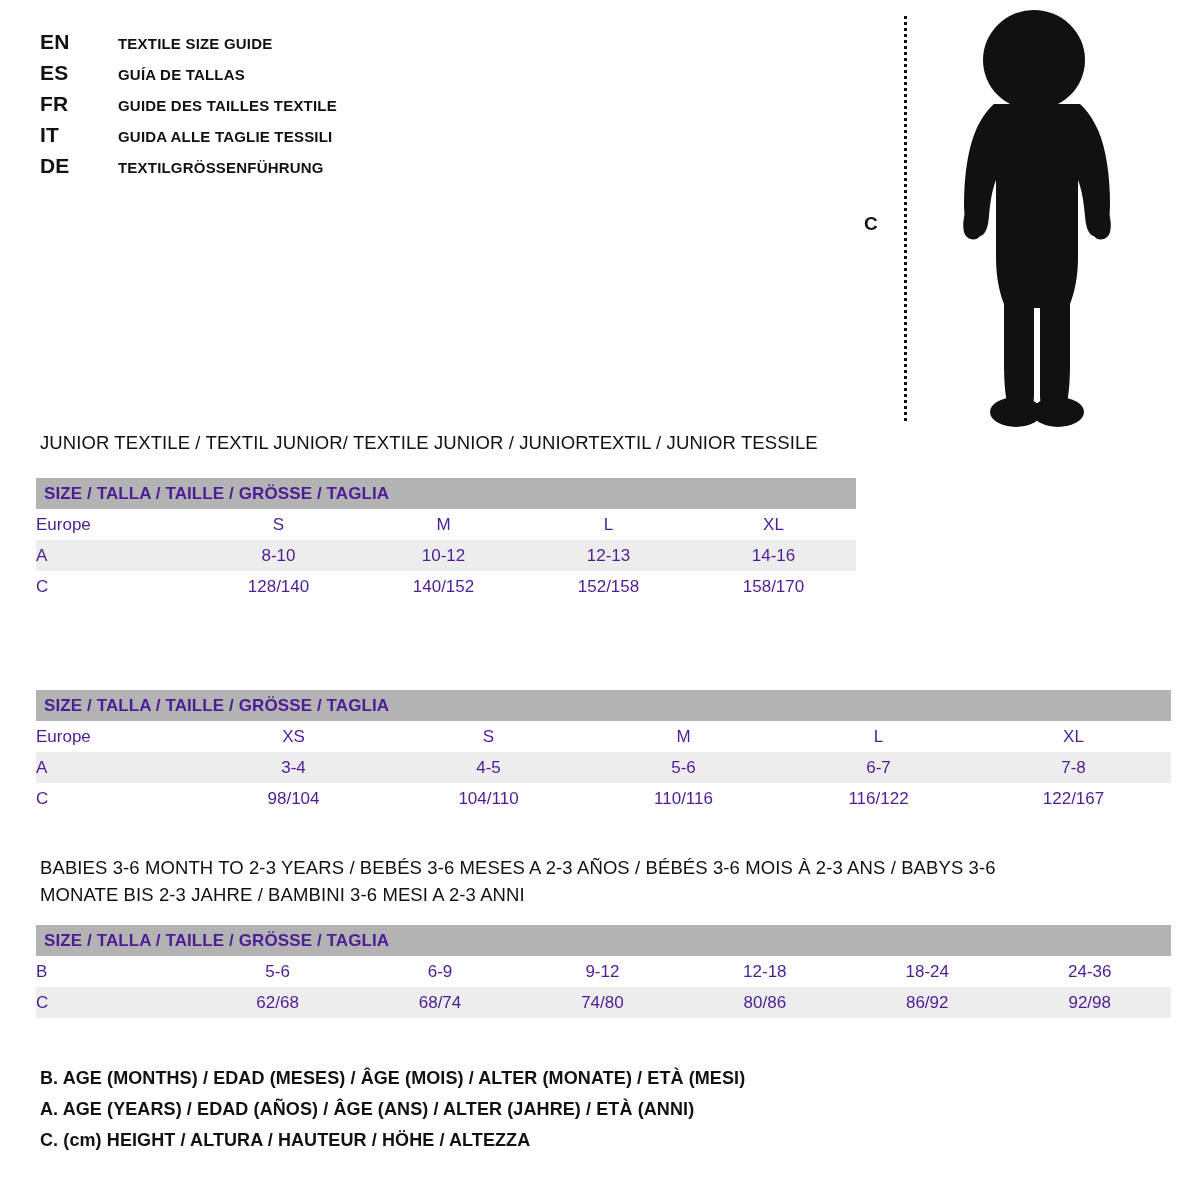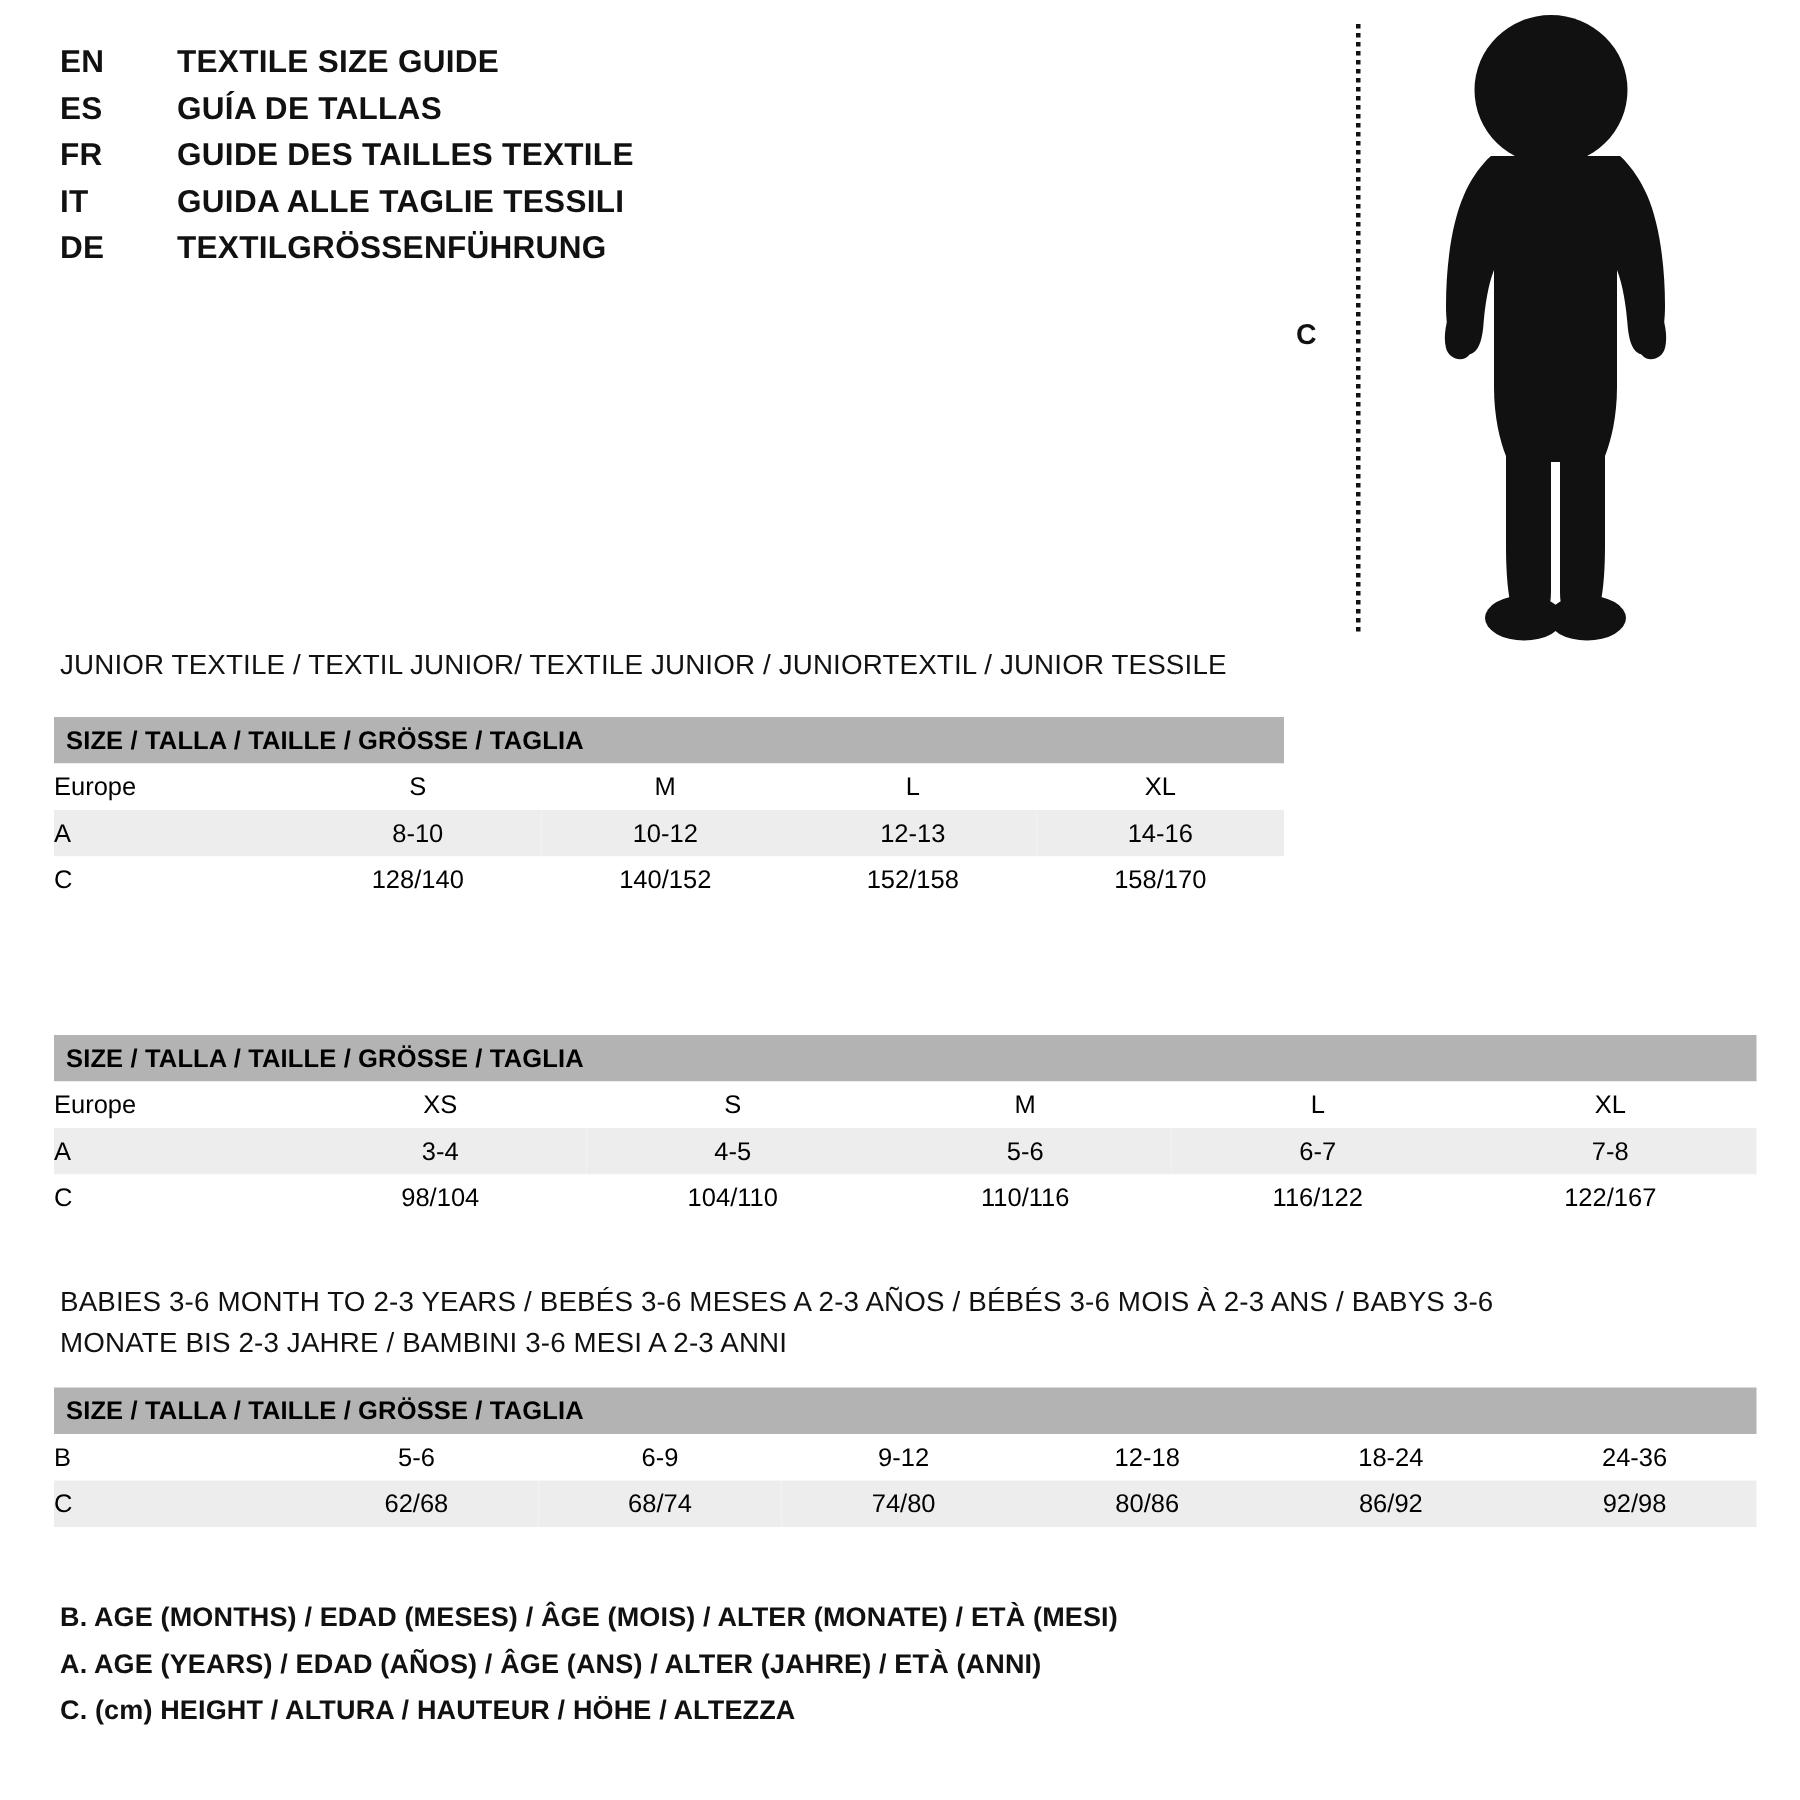--- a/index.html
+++ b/index.html
@@ -34,21 +34,21 @@
     height: 31px;
   }
   .lang-code {
     width: 78px;
     font-size: 21px;
     font-weight: 700;
     letter-spacing: 0.2px;
     color: #111;
   }
   .lang-text {
-    font-size: 21px;
+    font-size: 15px;
     font-weight: 700;
     letter-spacing: 0.2px;
     color: #111;
     text-transform: uppercase;
   }
 
   
   .figure-area {
     position: absolute;
     right: 58px;
@@ -99,21 +99,21 @@
 
   
   .size-table {
     position: absolute;
     left: 36px;
     border-collapse: collapse;
     table-layout: fixed;
   }
   .size-table td {
     font-size: 17px;
-    color: #000000;
+    color: #4c1d95;
     height: 31px;
     padding: 0;
     vertical-align: middle;
     margin-left: 11px;
   }
   .hdr-band td {
     background: #b3b3b3;
     font-weight: 700;
     font-size: 17px;
     letter-spacing: 0.1px;

